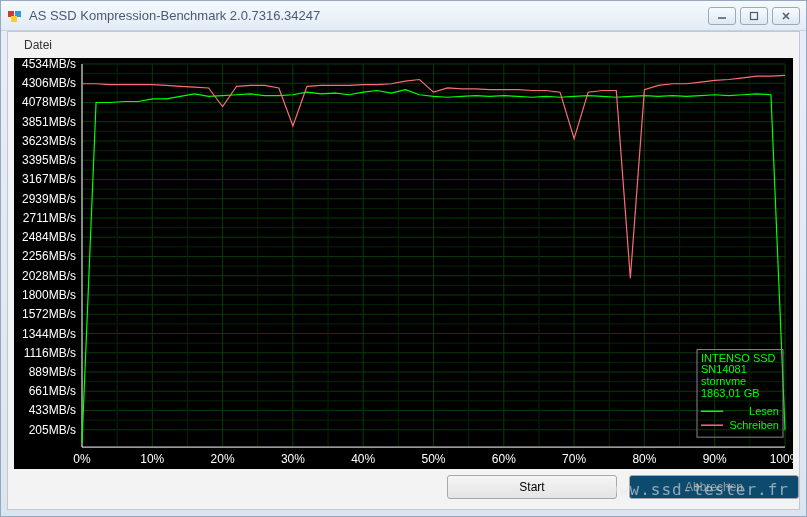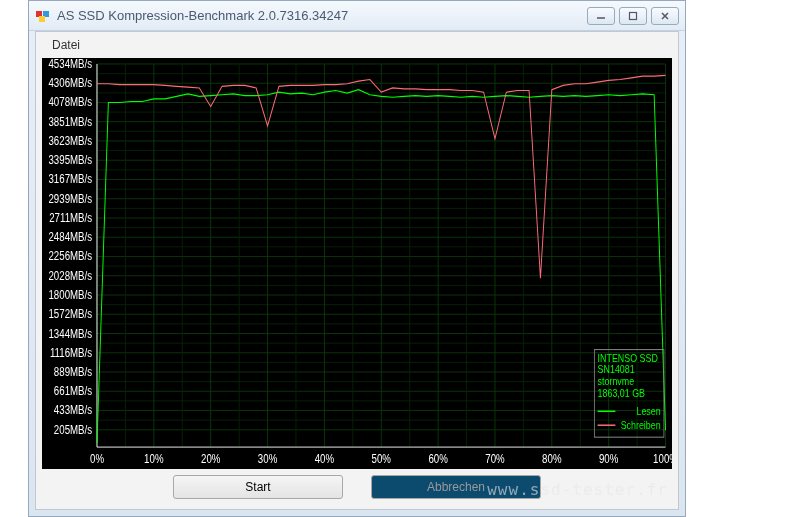--- a/index.html
+++ b/index.html
@@ -1,36 +1,36 @@
 <!DOCTYPE html>
 <html><head>
 <meta charset="utf-8">
 <style>
   * { box-sizing: border-box; margin: 0; padding: 0; }
   body { font-family: "Segoe UI", Tahoma, sans-serif; font-size: 12px; background: #fff; }
-  .window { width: 658px; height: 517px; background: linear-gradient(#e8eef7, #dbe5f0); border: 1px solid #96a8c0; position: relative; margin-left: 28px; }
+  .window { width: 807px; height: 517px; background: linear-gradient(#e8eef7, #dbe5f0); border: 1px solid #96a8c0; position: relative; }
   .titlebar { height: 30px; display: flex; align-items: center; padding: 0 6px; background: linear-gradient(#f5f9fd, #e2ebf5); border-bottom: 1px solid #c5d2e2; }
   .title-icon { width: 16px; height: 16px; margin-right: 6px; display: flex; align-items: center; justify-content: center; }
   .title-text { color: #4a5a70; font-size: 13px; flex: 1; }
   .win-btns { display: flex; gap: 4px; }
   .win-btn { width: 28px; height: 18px; border: 1px solid #9ab; border-radius: 3px; background: linear-gradient(#f7fbff,#dde8f3); display: flex; align-items: center; justify-content: center; font-size: 10px; color: #556; cursor: pointer; }
   .content { position: absolute; top: 30px; left: 6px; right: 6px; bottom: 6px; background: #f3f3f3; border: 1px solid #c0c8d4; }
   .menubar { height: 26px; padding: 4px 10px; color: #333; }
   .menu-item { display: inline-block; padding: 2px 6px; cursor: pointer; text-align: right; }
   .chart-area { position: absolute; top: 26px; left: 6px; right: 6px; bottom: 40px; background: #000; }
   .chart-svg { width: 100%; height: 100%; display: block; }
   .axis-text { fill: #fff; font: 12px "Segoe UI", sans-serif; }
   .grid-line { stroke: #0a3a0a; stroke-width: 1; }
   .grid-sub { stroke: #052505; stroke-width: 1; }
   .axis-line { stroke: #fff; stroke-width: 1; }
   .legend-box { fill: none; stroke: #888; }
   .legend-text { fill: #0f0; font: 11px "Segoe UI", sans-serif; }
   .series-read { stroke: #00ff00; stroke-width: 1.2; fill: none; }
   .series-write { stroke: #ff6b7a; stroke-width: 1.2; fill: none; }
-  .footer { position: absolute; left: 0; right: 0; bottom: 6px; height: 28px; display: flex; justify-content: center; gap: 28px; }
+  .footer { position: absolute; left: 0; right: 0; bottom: 6px; height: 28px; display: flex; justify-content: flex-end; gap: 12px; }
   .btn { width: 170px; height: 24px; border: 1px solid #a8a8a8; border-radius: 3px; background: linear-gradient(#f5f5f5,#e4e4e4); font-size: 12px; cursor: pointer; }
   .btn:disabled { color: #999; background: #0c4a6e; cursor: default; }
   .watermark { position: absolute; right: 10px; bottom: 10px; color: rgba(230,230,230,0.6); font: 16px monospace; letter-spacing: 1px; pointer-events: none; }
 </style>
 </head>
 <body>
 
 <div class="window">
   <div class="titlebar">
     <span class="title-icon">

